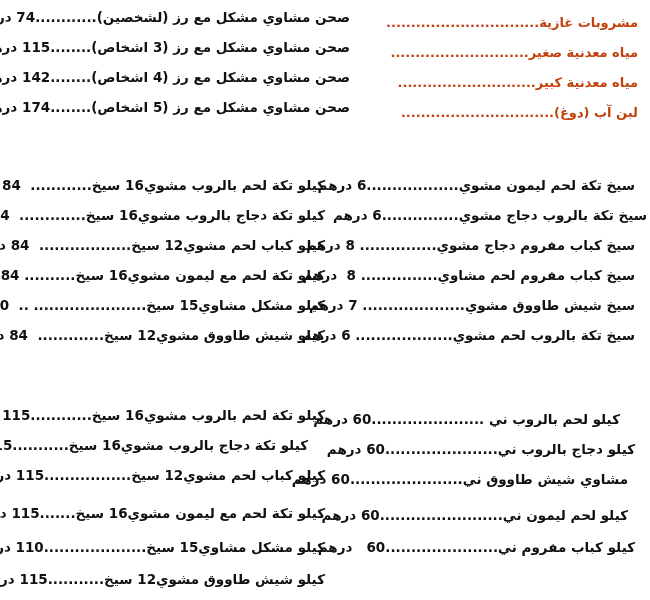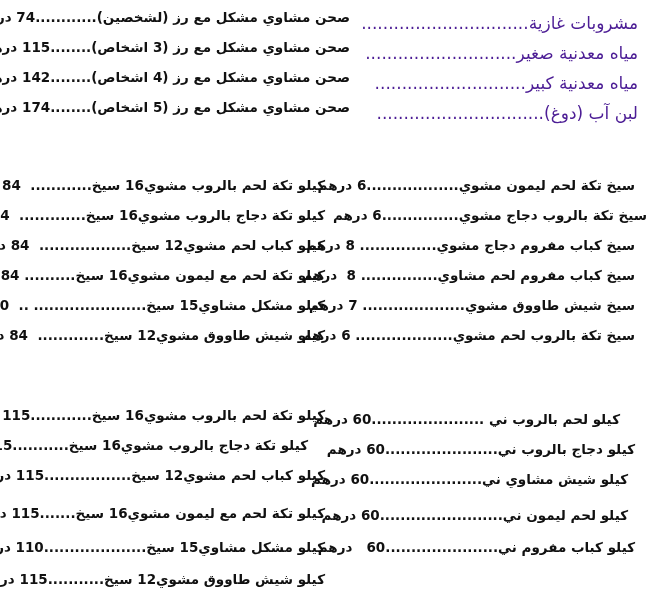--- a/index.html
+++ b/index.html
@@ -4,21 +4,21 @@
   <style>
     html, body { margin: 0; padding: 0; }
     body {
       width: 650px; height: 600px; background: #ffffff; color: #111111;
       font-family: "DejaVu Sans", sans-serif; position: relative; overflow: hidden;
     }
     .line {
       position: absolute; direction: rtl; white-space: nowrap;
       font-size: 13.5px; font-weight: bold; line-height: 18px; letter-spacing: -0.2px;
     }
-    .line.light { font-weight: normal; font-size: 17px; color: #4c1d95; }
+    .line.light { font-weight: bold; font-size: 13px; color: #c2410c; }
     .dots { letter-spacing: -0.5px; }
   </style>
 </head>
 <body>
 
 <div>
 
   <div>
     <div class="line" style="right:300px; top:8px;">
       <span>صحن مشاوي مشكل مع رز (لشخصين)</span><span class="dots">............</span><span>74</span> <span>درهم</span>
@@ -113,21 +113,21 @@
   </div>
 
   <div>
     <div class="line" style="right:30px; top:410px;">
       <span>كيلو لحم بالروب ني</span> <span class="dots">......................</span><span>60</span> <span>درهم</span>
     </div>
     <div class="line" style="right:15px; top:440px;">
       <span>كيلو دجاج بالروب ني</span><span class="dots">......................</span><span>60</span> <span>درهم</span>
     </div>
     <div class="line" style="right:22px; top:470px;">
-      <span>كيلو شيش مشاوي ني</span><span class="dots">......................</span><span>60</span> <span>درهم</span>
+      <span>مشاوي شيش طاووق ني</span><span class="dots">......................</span><span>60</span> <span>درهم</span>
     </div>
     <div class="line" style="right:22px; top:506px;">
       <span>كيلو لحم ليمون ني</span><span class="dots">........................</span><span>60</span> <span>درهم</span>
     </div>
     <div class="line" style="right:15px; top:538px;">
       <span>كيلو كباب مفروم ني</span><span class="dots">......................</span><span>60</span>&nbsp;&nbsp;&nbsp;<span>درهم</span>
     </div>
   </div>
 
 </div>

